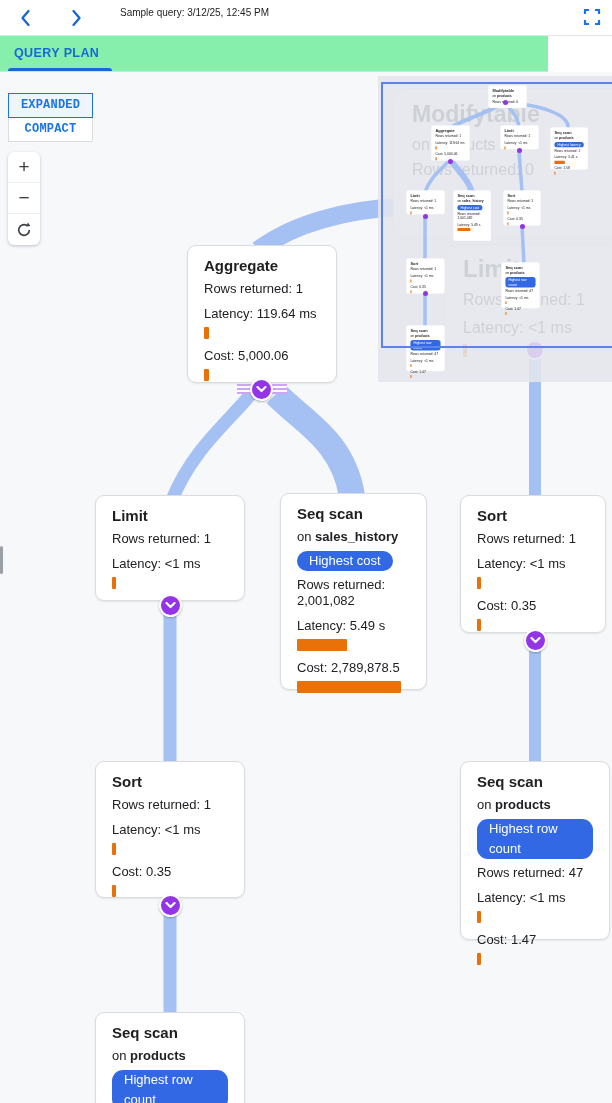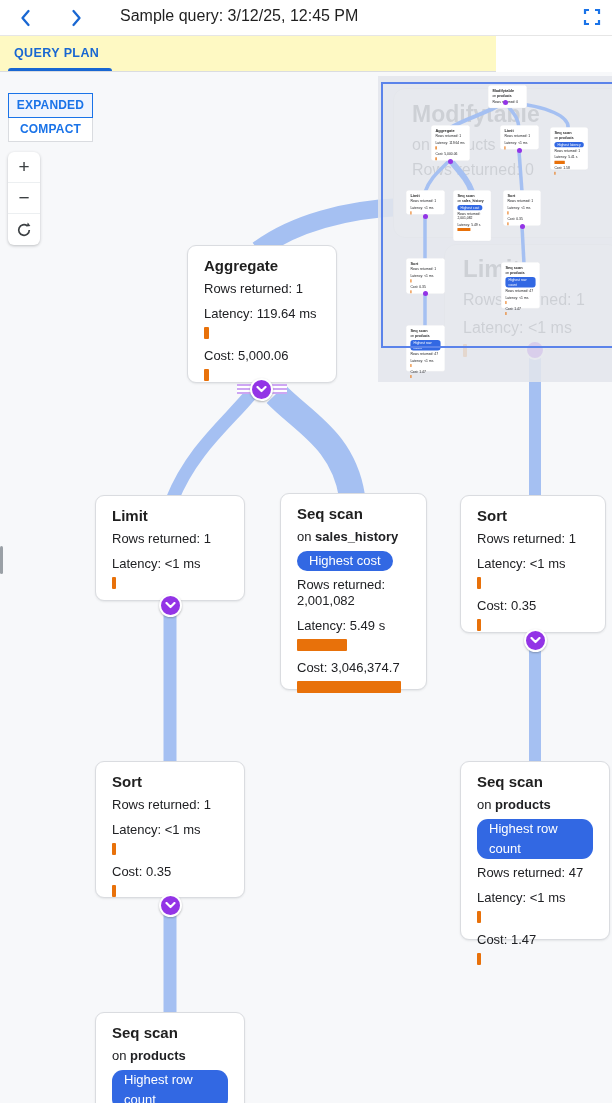--- a/index.html
+++ b/index.html
@@ -3,25 +3,25 @@
 <meta charset="utf-8">
 <style>
   * { margin:0; padding:0; box-sizing:border-box; }
   html,body { width:612px; height:1103px; overflow:hidden; background:#fff;
     font-family:"Liberation Sans", sans-serif; color:#202124; }
 
   
   .header { position:absolute; left:0; top:0; width:612px; height:36px; background:#fff;
     border-bottom:1px solid #e6e6e6; }
   .nav-chev { position:absolute; top:6px; width:24px; height:24px; cursor:pointer; }
-  .hdr-title { position:absolute; left:120px; top:7px; font-size:16px; color:#1f1f1f; }
+  .hdr-title { position:absolute; left:120px; top:7px; font-size:10px; color:#1f1f1f; }
   .fs-btn { position:absolute; right:10px; top:7px; width:20px; height:20px; }
 
   
-  .tabbar { position:absolute; left:0; top:36px; width:496px; height:36px; background:#fef9c3;
+  .tabbar { position:absolute; left:0; top:36px; width:548px; height:36px; background:#86efac;
     border-bottom:1px solid #dadce0; }
   .tab { position:absolute; top:0; height:35px; line-height:35px; font-size:12.5px; font-weight:bold;
     letter-spacing:.4px; }
   .tab.active { color:#1967d2; }
   .tab.inactive { color:#5f6368; }
   .tab-underline { position:absolute; left:8px; top:32px; width:104px; height:3px; background:#1967d2;
     border-radius:3px 3px 0 0; }
 
   
   .canvas { position:absolute; left:0; top:72px; width:612px; height:1031px; background:#f7f8fa;
@@ -59,21 +59,21 @@
     background:rgba(227,230,236,0.87); overflow:hidden; z-index:10; }
   .viewport { position:absolute; left:3px; top:6px; width:240px; height:266px;
     border:2px solid #5b83ea; }
   .mini-wrap { position:absolute; }
   .mini-node { transform:scale(0.26); transform-origin:0 0; }
   .mini-node .node { position:static; box-shadow:none; }
   .mini-dot { position:absolute; width:5px; height:5px; border-radius:50%; background:#9334e6; z-index:3; }
   svg.mini-edges { position:absolute; left:0; top:0; }
 
   
-  .mode-group { position:absolute; left:8px; top:21px; width:85px; z-index:12; }
+  .mode-group { position:absolute; left:8px; top:21px; width:85px; z-index:12;font-family:Liberation Mono, monospace; }
   .mode-btn { width:85px; height:25px; font-size:12px; font-weight:bold; letter-spacing:.2px;
     color:#1a73e8; text-align:center; line-height:23px; background:#fff; border:1px solid #dadce0;
     cursor:pointer; }
   .mode-btn.sel { background:#f0f4fd; border:1px solid #1a73e8; position:relative; z-index:2; }
   .zoom-card { position:absolute; left:8px; top:80px; width:32px; height:93px; background:#fff;
     border-radius:6px; box-shadow:0 1px 3px rgba(60,64,67,.3); z-index:12; overflow:hidden; }
   .zoom-btn { width:32px; height:31px; display:flex; align-items:center; justify-content:center;
     font-size:19px; color:#3c4043; cursor:pointer; border-bottom:1px solid #eceff1; }
   .zoom-btn:last-child { border-bottom:none; }
 
@@ -160,21 +160,21 @@
     <div class="title">Seq scan</div>
     <div class="line"><span>on</span> <span class="tbl">sales_history</span></div>
     <div class="pill">Highest cost</div>
     <div class="line" style="margin-bottom:0">Rows returned:</div>
     <div class="line">2,001,082</div>
     <div class="metric">
       <div class="line">Latency: 5.49 s</div>
       <div class="bar" style="width: 50px;"></div>
     </div>
     <div class="metric">
-      <div class="line">Cost: 3,046,374.7</div>
+      <div class="line">Cost: 2,789,878.5</div>
       <div class="bar" style="width: 104px;"></div>
     </div>
   </div>
 
   <div class="node" style="left:460px; top:423px; width:146px; height:138px;">
     <div class="title">Sort</div>
     <div class="line">Rows returned: 1</div>
     <div class="metric">
       <div class="line">Latency: &lt;1 ms</div>
       <div class="bar" style="width: 4px;"></div>

